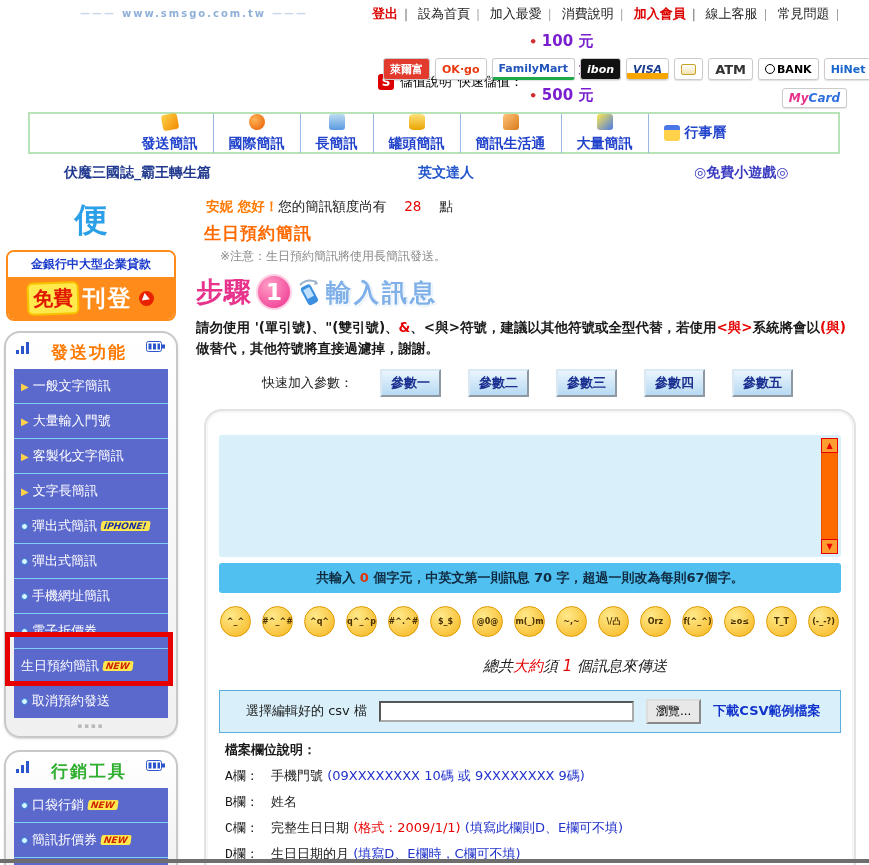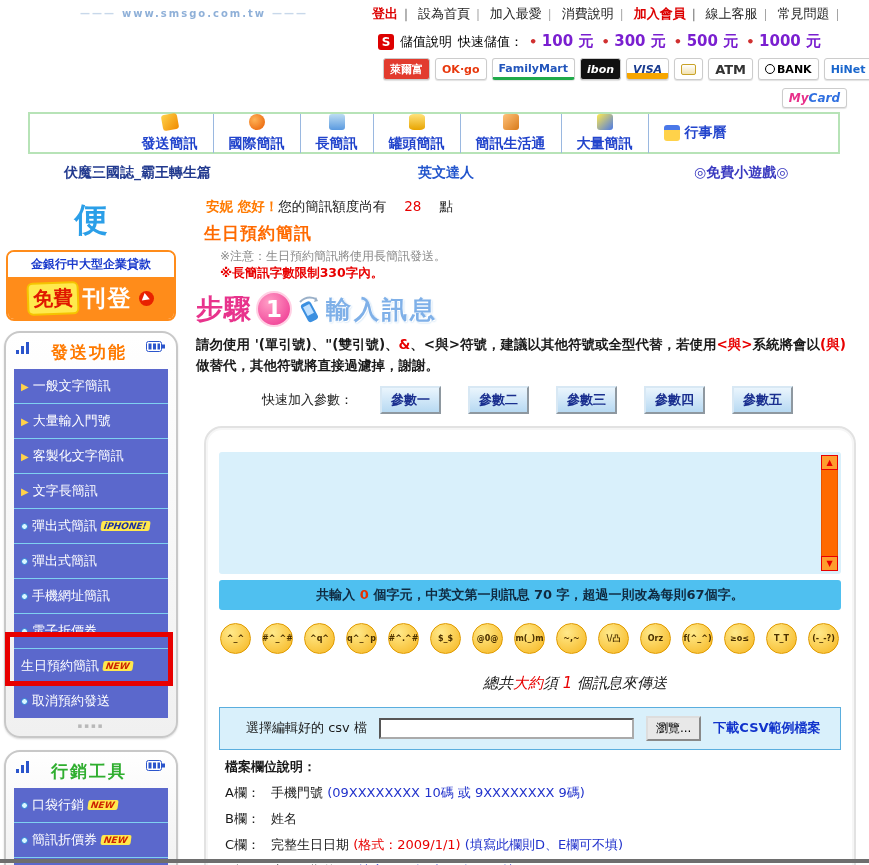--- a/index.html
+++ b/index.html
@@ -16,21 +16,21 @@
   .logo-url { font-size:10px; color:#8fb0d8; letter-spacing:2px; font-weight:bold; margin-top:2px; }
   .logo-url::before, .logo-url::after { content:"———"; color:#c8d8ea; margin:0 6px; }
 
   .top-links { position:absolute; left:372px; top:5px; font-size:13px; color:#222; white-space:nowrap; }
   .top-links .tl { cursor:pointer; }
   .top-links .tl::after { content:"｜"; color:#888; font-size:12px; margin:0 2px; }
   .top-links .red { color:#dd0000; font-weight:bold; }
 
   .store-row { position:absolute; left:378px; top:32px; font-size:13px; display:flex; align-items:center; gap:6px; white-space:nowrap; }
   .s-icon { display:inline-flex; width:16px; height:16px; background:#dd0000; color:#fff; border-radius:3px; font-weight:bold; font-size:12px; align-items:center; justify-content:center; }
-  .amts { display:flex; gap:8px; }
+  .amts { display:flex; gap:8px;flex-direction:column; }
   .amt { color:#7a1fd0; font-weight:bold; font-size:15px; cursor:pointer; }
   .amt::before { content:"• "; color:#d03030; font-size:13px; }
 
   .payments { position:absolute; left:383px; top:58px; display:flex; gap:5px; align-items:center; }
   .pay { height:22px; display:inline-flex; align-items:center; padding:0 6px; background:#fff; border:1px solid #ccc; border-radius:3px; font-size:11px; font-weight:bold; cursor:pointer; box-shadow:0 1px 1px rgba(0,0,0,.12); white-space:nowrap; }
   .pay-laierfu { background:#e23b2e; color:#fff; }
   .pay-okgo { color:#e8380d; }
   .pay-family { color:#2255bb; border-bottom:3px solid #1faa4a; }
   .pay-ibon { background:#111; color:#fff; font-style:italic; }
   .pay-visa { color:#1a3c8f; font-style:italic; background:linear-gradient(to bottom,#fff 72%,#f7a600 72%); }
@@ -125,21 +125,21 @@
 
   .csv-bar { display:flex; align-items:center; gap:12px; background:#d9f0fb; border:1px solid #5aaede; padding:8px 10px; font-size:13px; }
   .csv-label { margin-left:16px; }
   .csv-input { width:255px; height:21px; border:2px inset #aaa; background:#fff; font-family:"DejaVu Sans",sans-serif; font-size:12px; padding:0 3px; }
   .browse-btn { padding:2px 8px; background:#e8e8e8; border:2px outset #ddd; font-size:12px; cursor:pointer; font-family:"DejaVu Sans",sans-serif; }
   .csv-link { color:#1133cc; font-weight:bold; cursor:pointer; }
 
   .fields { margin:8px 0 0 6px; font-size:13px; }
   .fields-heading { font-weight:bold; margin-bottom:2px; }
   .field-row { margin:8px 0; display:flex; gap:10px; white-space:nowrap; }
-  .f-label { min-width:36px; }
+  .f-label { min-width:36px;font-family:Liberation Mono, monospace; }
 
   .bottom-edge { position:absolute; left:0; bottom:2px; width:100%; height:4px; background:#6e6e6e; z-index:40; }
 </style>
 </head>
 <body>
 
 <div class="page">
 
   <div class="logo">
     <div class="logo-url">www.smsgo.com.tw</div>
@@ -332,21 +332,20 @@
       </div>
 
     </div>
 
   </div>
 
   <div class="main">
     <div class="greeting"><span class="hl">安妮 您好！</span><span>您的簡訊額度尚有</span><span class="pts">28</span><span>點</span></div>
     <div class="page-title">生日預約簡訊</div>
     <div class="note1">※注意：生日預約簡訊將使用長簡訊發送。</div>
-    <div class="note2">※長簡訊字數限制330字內。</div>
 
     <div class="step-row">
       <span class="step-label">步驟</span>
       <span class="step-circle">1</span>
       <svg width="26" height="30" viewBox="0 0 26 30">
         <path d="M4 8 q7 -7 16 -3" fill="none" stroke="#9ab0c8" stroke-width="2"></path>
         <path d="M20 3 l2 4 -4 1 z" fill="#9ab0c8"></path>
         <g transform="rotate(-28 13 18)">
             <rect x="8" y="8" width="11" height="20" rx="3" fill="#3b8fe0"></rect>
             <rect x="10" y="11" width="7" height="10" fill="#bfe0ff"></rect>

